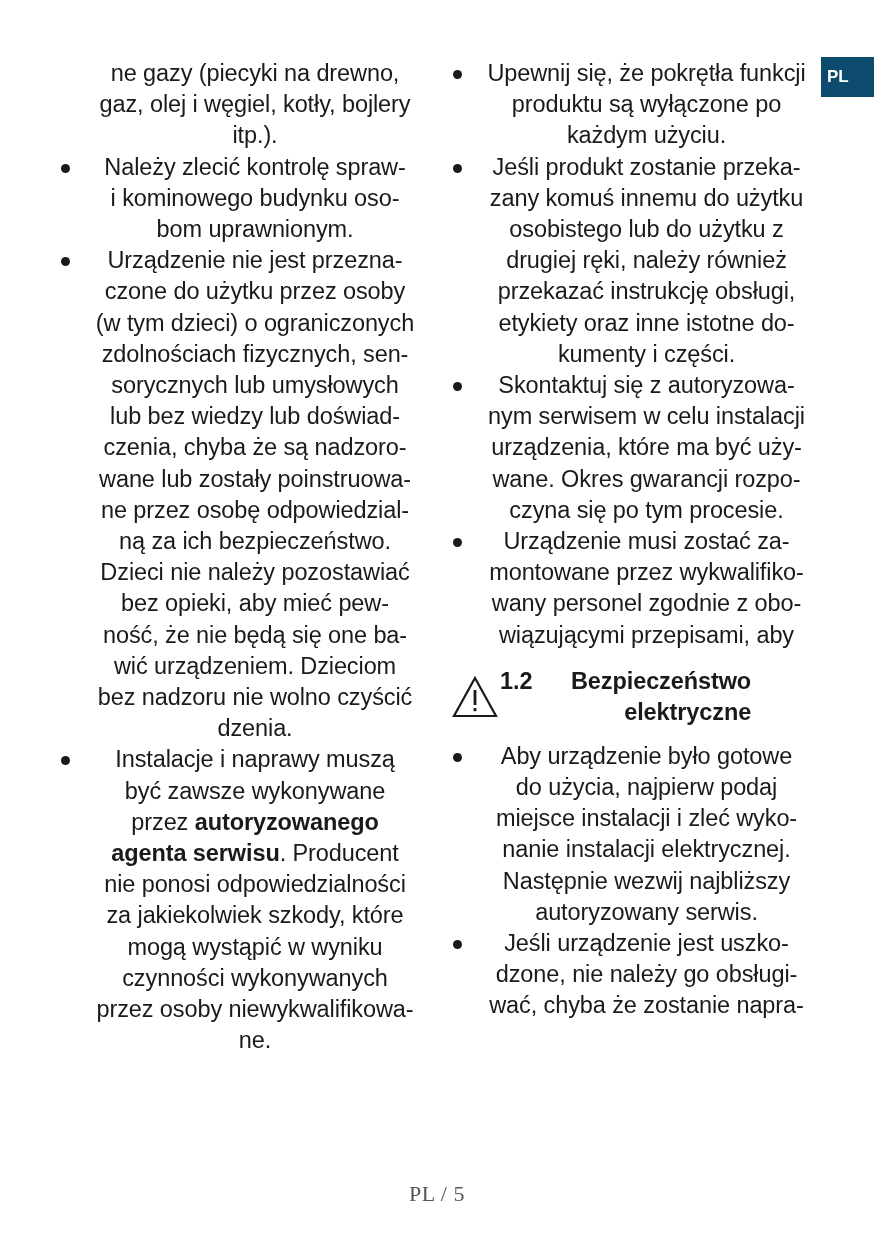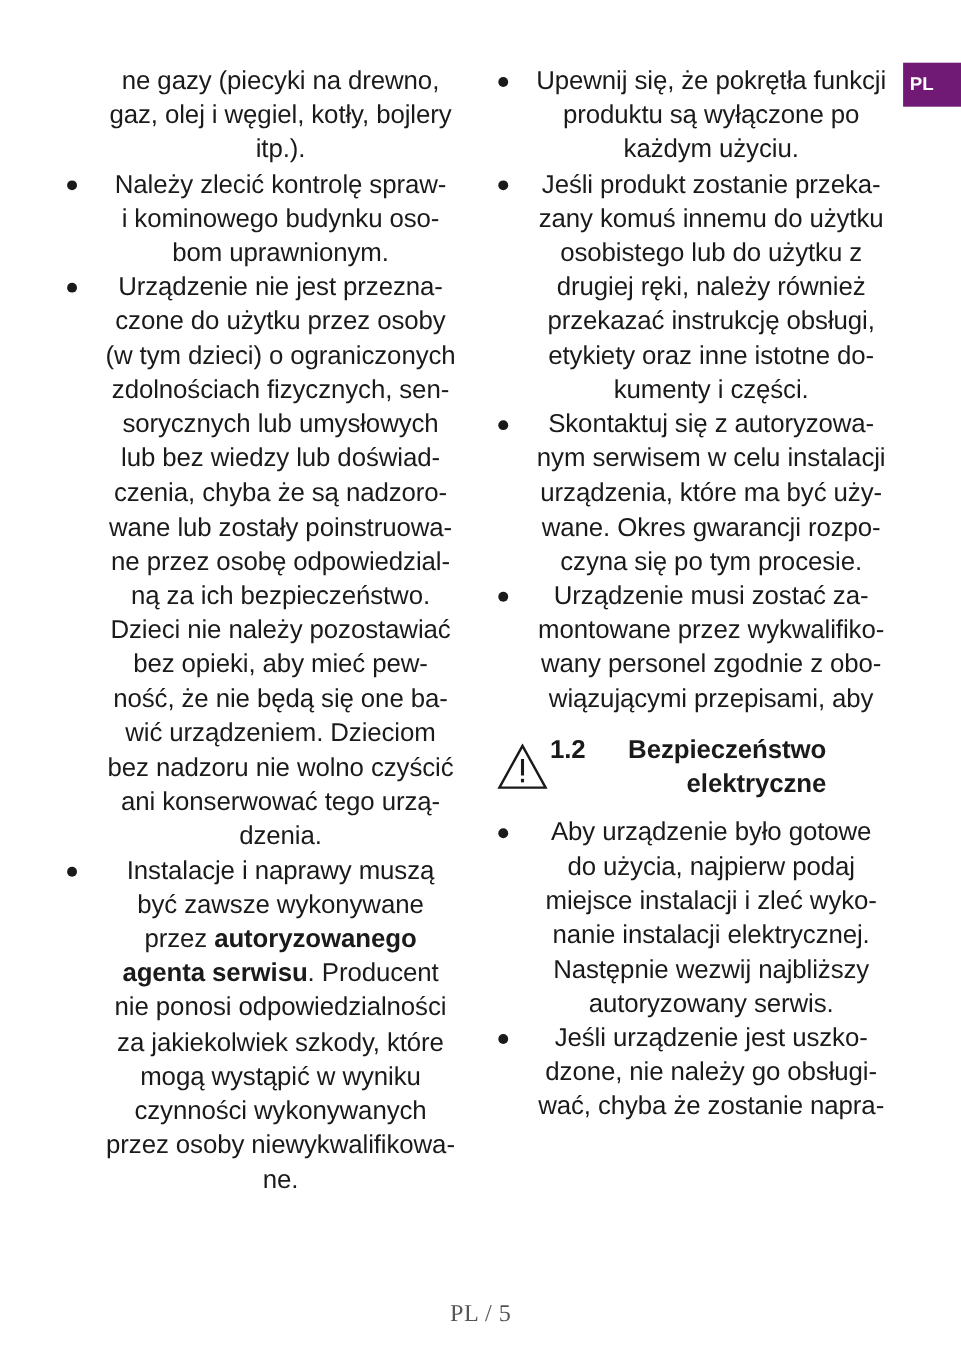--- a/index.html
+++ b/index.html
@@ -28,21 +28,21 @@
   .heading {
     position: relative; height: 62px; margin: 15px 0 13px 0;
     font-weight: bold; font-size: 23.5px; line-height: 31px; text-align: right;
   }
   .heading .warn { position: absolute; left: 0; top: 10px; width: 46px; height: 42px; }
   .heading .num { position: absolute; left: 48px; top: 0; }
   .heading .title { position: absolute; left: 119px; top: 0; }
   .heading .title .line { display:block; white-space: nowrap; }
   .lang-tab {
     position: absolute; left: 821px; top: 57px; width: 53px; height: 40px;
-    background: #701a75; color: #ffffff;
+    background: #0c4a6e; color: #ffffff;
     font-weight: bold; font-size: 17px; line-height: 40px;
     padding-left: 6px; box-sizing: border-box;
   }
   .page-num {
     position: absolute; left: 0; width: 874px; top: 1181px; text-align: center;
     font-size: 22px; color: #555555; letter-spacing: 0.5px; font-family: Liberation Serif, serif;
   }
 </style>
 </head>
 <body>
@@ -73,21 +73,20 @@
     <span class="line">lub bez wiedzy lub doświad-</span>
     <span class="line">czenia, chyba że są nadzoro-</span>
     <span class="line">wane lub zostały poinstruowa-</span>
     <span class="line">ne przez osobę odpowiedzial-</span>
     <span class="line">ną za ich bezpieczeństwo.</span>
     <span class="line">Dzieci nie należy pozostawiać</span>
     <span class="line">bez opieki, aby mieć pew-</span>
     <span class="line">ność, że nie będą się one ba-</span>
     <span class="line">wić urządzeniem. Dzieciom</span>
     <span class="line">bez nadzoru nie wolno czyścić</span>
-    <span class="line">ani konserwować tego urzą-</span>
     <span class="line">dzenia.</span>
   </div>
 
   <div class="para item">
     <span class="bullet"></span>
     <span class="line">Instalacje i naprawy muszą</span>
     <span class="line">być zawsze wykonywane</span>
     <span class="line"><span>przez </span><b>autoryzowanego</b></span>
     <span class="line"><b>agenta serwisu</b><span>. Producent</span></span>
     <span class="line">nie ponosi odpowiedzialności</span>

